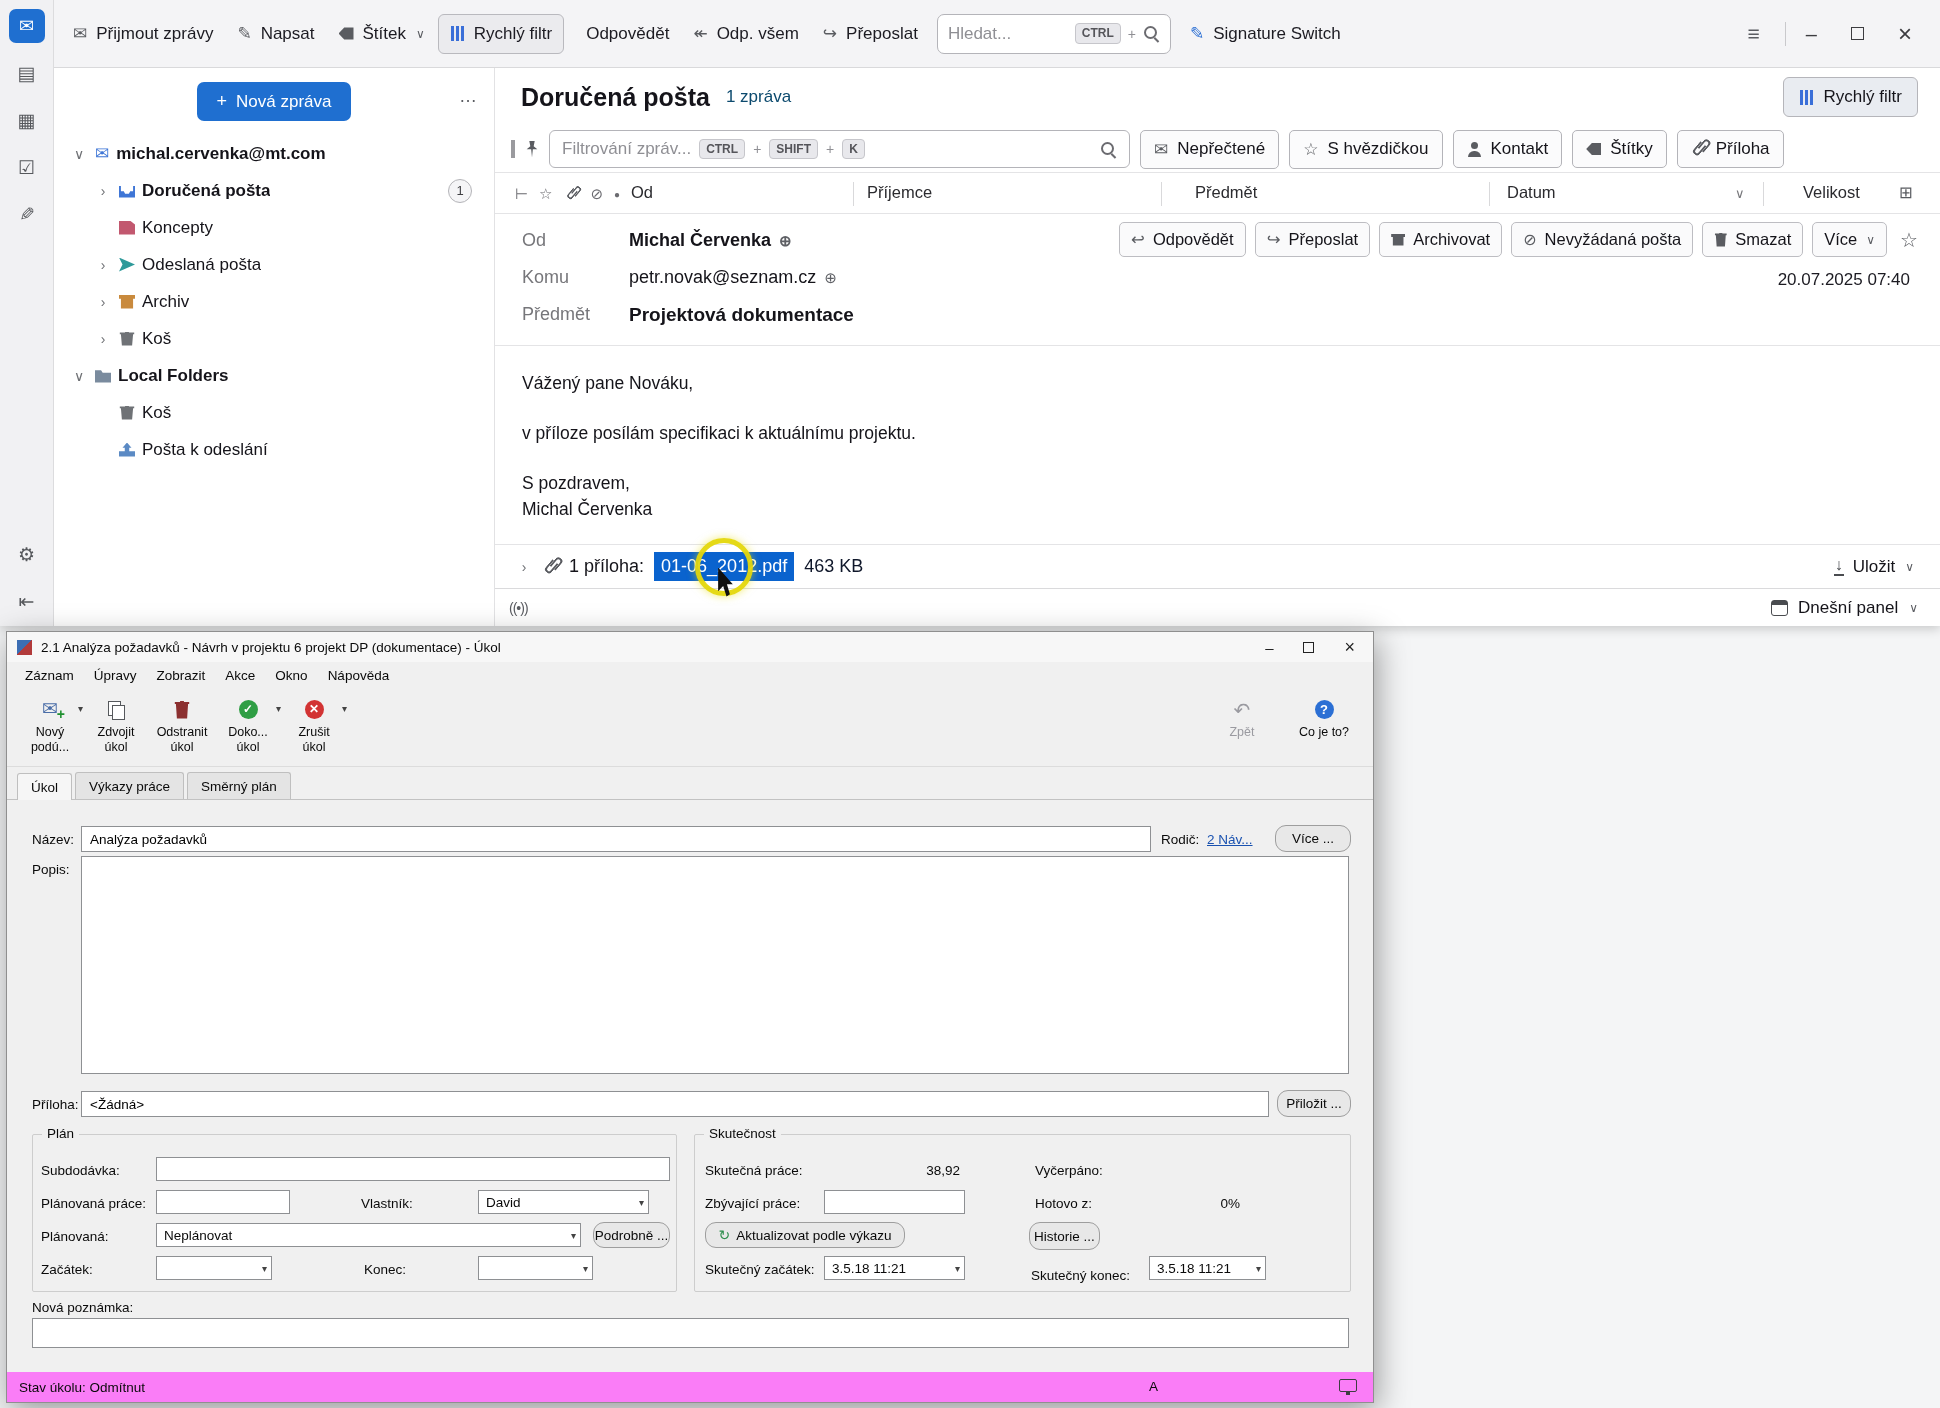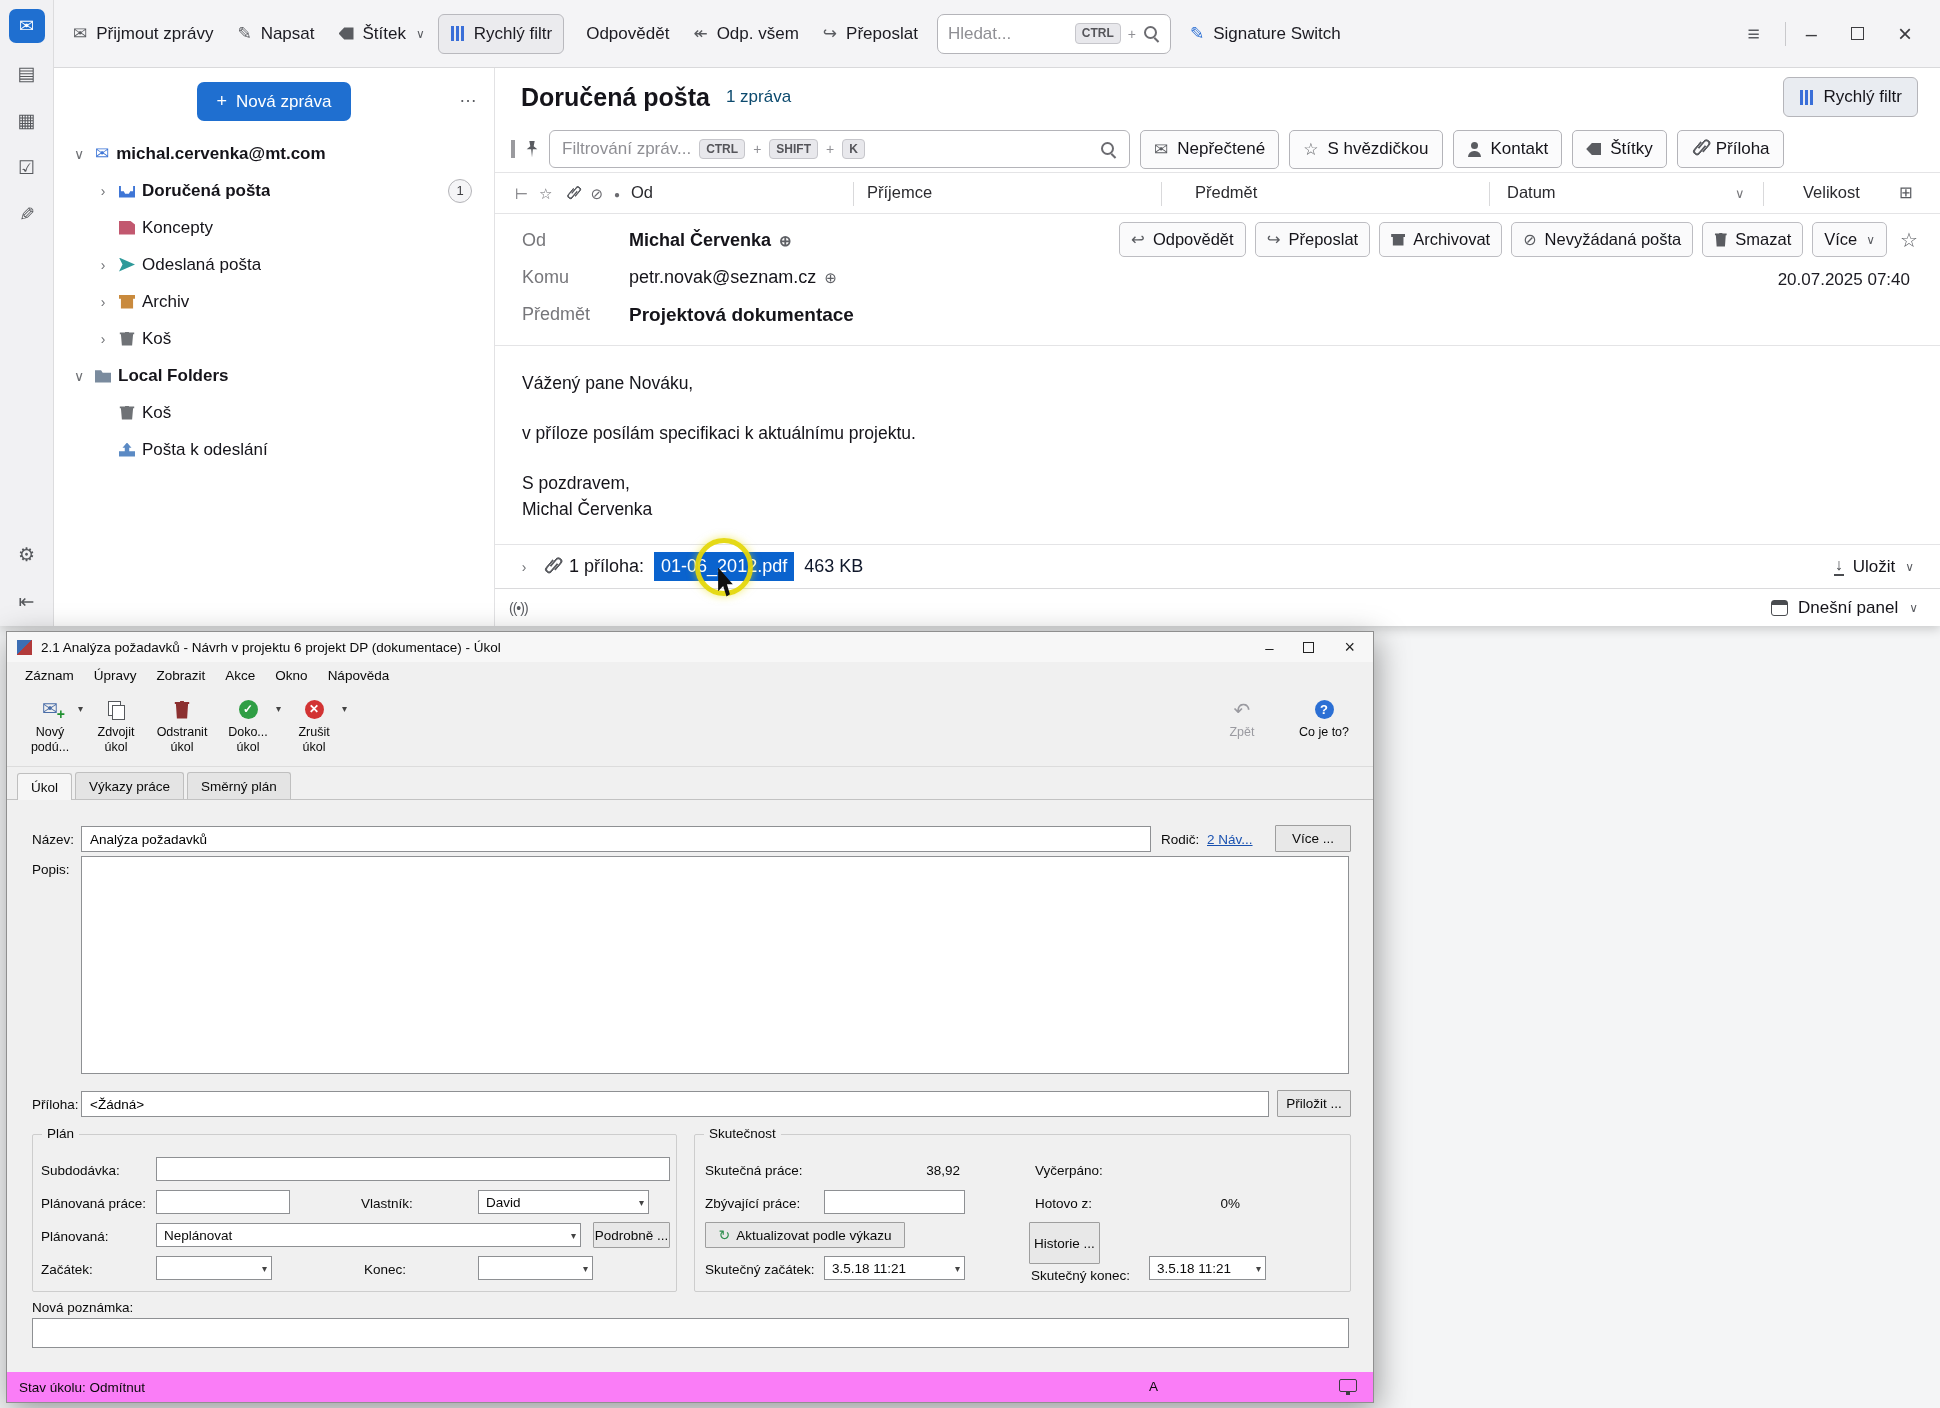--- a/index.html
+++ b/index.html
@@ -152,21 +152,21 @@
   .twt-btn.disabled { color:#9a9aa0; }
   .tw-tabs { display:flex; padding:5px 0 0 10px; border-bottom:1px solid #c2c2c2; height:33px; }
   .tw-tab { padding:6px 13px 5px; border:1px solid #bfbfbf; border-bottom:none; background:#e4e4e4; margin-right:3px; border-radius:3px 3px 0 0; }
   .tw-tab.active { background:#f6f6f6; position:relative; top:1px; }
 
   .tw-form { position:absolute; left:0; top:168px; right:0; bottom:30px; }
   .flab { position:absolute; white-space:nowrap; }
   .tin { position:absolute; background:#fff; border:1px solid #8e9093; font-family:"Liberation Sans",sans-serif; font-size:13.5px; padding:0 8px; height:26px; }
   textarea.tin { resize:none; padding:4px 6px; }
   .tw-link { position:absolute; color:#1a52b0; text-decoration:underline; white-space:nowrap; }
-  .tw-btn { position:absolute; background:#e8e8e8; border:1px solid #9e9e9e; border-radius:1px; font-size:13.5px; display:flex; align-items:center; justify-content:center; white-space:nowrap; }
+  .tw-btn { position:absolute; background:#e8e8e8; border:1px solid #9e9e9e; border-radius:11px; font-size:13.5px; display:flex; align-items:center; justify-content:center; white-space:nowrap; }
   .combo { position:absolute; background:#fff; border:1px solid #8e9093; height:26px; display:flex; align-items:center; padding:0 4px 0 7px; }
   .combo .cval { flex:1; white-space:nowrap; overflow:hidden; }
   .combo .caret { font-size:10px; color:#444; padding-left:4px; }
   .groupbox { position:absolute; border:1px solid #cdcdcd; border-radius:2px; }
   .legend { position:absolute; top:-9px; left:9px; background:#f0f0f0; padding:0 5px; font-size:13.5px; }
   .gval { position:absolute; text-align:right; white-space:nowrap; }
   .upd-ic { font-size:14px; color:#2f8f4e; margin-right:6px; }
   .tw-status { position:absolute; left:0; right:0; bottom:0; height:30px; background:#fa7df7; display:flex; align-items:center; padding:0 12px; font-size:13.5px; }
   .tws-a { position:absolute; left:1142px; top:7px; }
   .mon { position:absolute; right:16px; top:7px; width:18px; height:13px; border:1.6px solid #3e3e42; border-radius:2px; }
@@ -609,21 +609,21 @@
       <span class="gval" style="left:180px;top:28px;width:85px">38,92</span>
       <span class="flab" style="left:340px;top:28px">Vyčerpáno:</span>
       <span class="flab" style="left:10px;top:61px">Zbývající práce:</span>
       <input class="tin" style="left: 129px; top: 55px; width: 141px; height: 24px;">
       <span class="flab" style="left:340px;top:61px">Hotovo z:</span>
       <span class="gval" style="left:455px;top:61px;width:90px">0%</span>
       <div class="tw-btn" style="left:10px;top:87px;width:200px;height:26px">
         <span class="upd-ic">↻</span>
         <span>Aktualizovat podle výkazu</span>
       </div>
-      <div class="tw-btn" style="left:334px;top:87px;width:71px;height:42px">
+      <div class="tw-btn" style="left:334px;top:87px;width:71px;height:28px">
           <span>Historie ...</span>
         </div>
       <span class="flab" style="left:10px;top:127px">Skutečný začátek:</span>
       <div class="combo" style="left:129px;top:121px;width:141px;height:24px">
         <span class="cval">3.5.18 11:21</span>
         <span class="caret">▾</span>
       </div>
       <span class="flab" style="left:336px;top:133px">Skutečný konec:</span>
       <div class="combo" style="left:454px;top:121px;width:117px;height:24px">
         <span class="cval">3.5.18 11:21</span>

